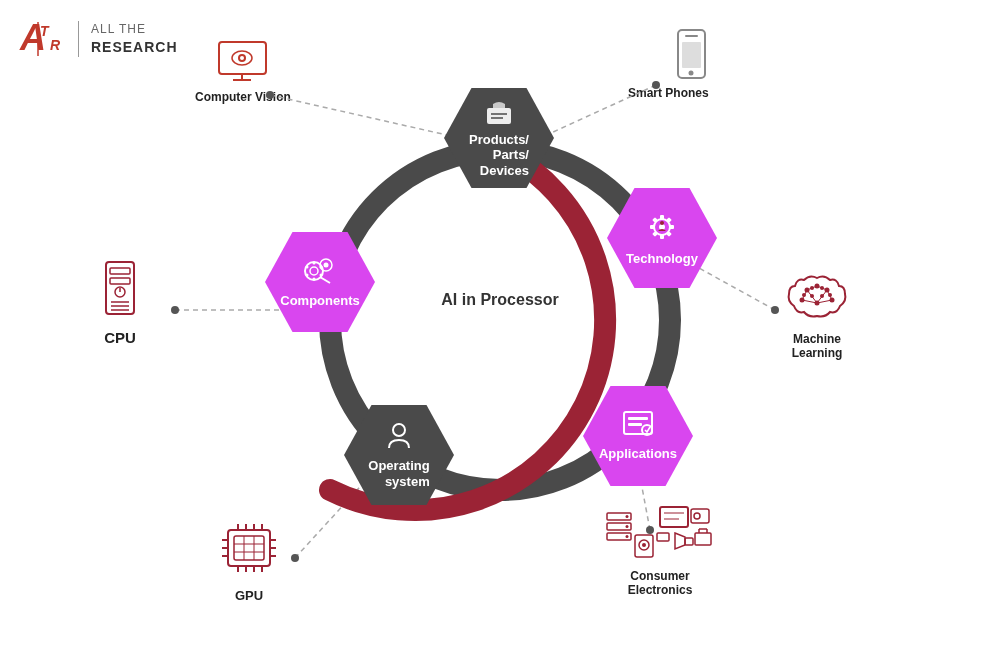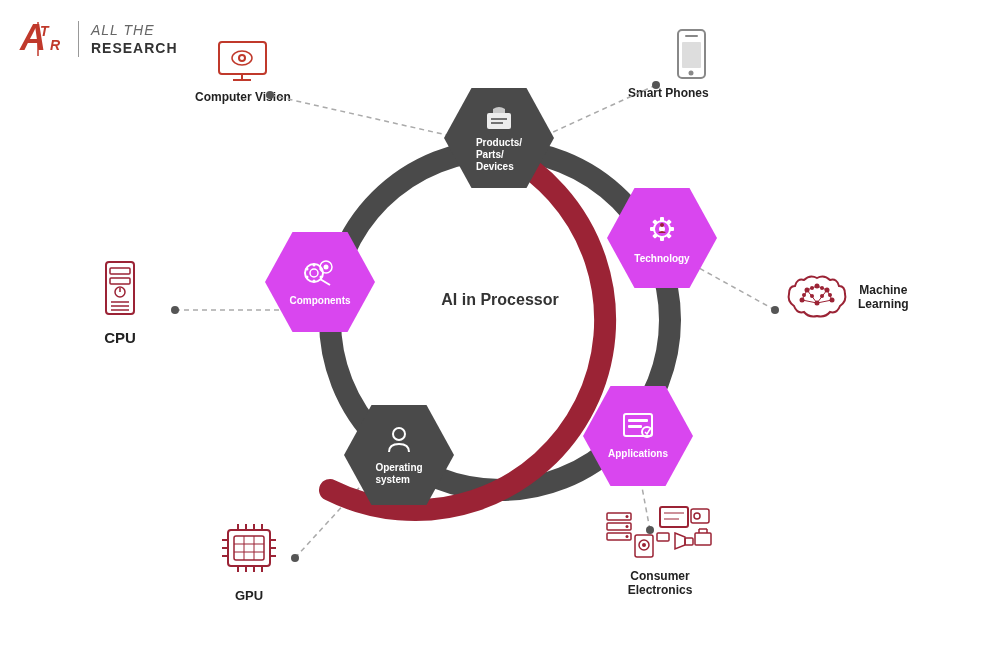--- a/index.html
+++ b/index.html
@@ -31,21 +31,21 @@
       background: #999;
       margin: 0 4px;
     }
     .logo-text {
       display: flex;
       flex-direction: column;
       font-size: 11px;
       color: #333;
       line-height: 1.3;
     }
-    .logo-text .all-the { font-size: 14px; color: #666; letter-spacing: 1px; font-style: italic; }
+    .logo-text .all-the { font-size: 12px; color: #666; letter-spacing: 1px; }
     .logo-text .research { font-size: 14px; font-weight: bold; color: #333; letter-spacing: 1px; }
 
     .hex-shape {
       display: flex;
       align-items: center;
       justify-content: center;
       clip-path: polygon(25% 0%, 75% 0%, 100% 50%, 75% 100%, 25% 100%, 0% 50%);
       width: 110px;
       height: 100px;
     }
@@ -55,24 +55,24 @@
 
     .hex-inner {
       display: flex;
       flex-direction: column;
       align-items: center;
       justify-content: center;
       gap: 4px;
     }
 
     .hex-label {
-      font-size: 10px;
+      font-size: 13px;
       color: white;
       font-weight: bold;
-      text-align: left;
+      text-align: right;
       line-height: 1.2;
       margin-top: 2px;
     }
   </style>
 </head>
 <body>
 
 <div class="logo-area">
   <svg class="logo-symbol" viewBox="0 0 48 42">
     <text x="2" y="32" font-size="36" font-weight="900" fill="#c0392b" font-style="italic" font-family="Arial">A</text>
@@ -220,21 +220,21 @@
 <div style="position:absolute;top:28px;left:628px;display:flex;flex-direction:column;align-items:flex-end;gap:6px;">
   <svg width="35" height="52" viewBox="0 0 35 52">
     <rect x="4" y="2" width="27" height="48" rx="4" fill="none" stroke="#888" stroke-width="2"></rect>
     <line x1="12" y1="8" x2="23" y2="8" stroke="#888" stroke-width="2" stroke-linecap="round"></line>
     <rect x="8" y="14" width="19" height="26" rx="1" fill="#ddd"></rect>
     <circle cx="17" cy="45" r="2.5" fill="#888"></circle>
   </svg>
   <div style="font-size:12px;font-weight:bold;color:#222;">Smart Phones</div>
 </div>
 
-<div style="position:absolute;top:268px;left:782px;display:flex;flex-direction:row;align-items:center;gap:6px;">
+<div style="position:absolute;top:268px;left:782px;display:flex;flex-direction:column;align-items:center;gap:6px;">
   <svg width="70" height="58" viewBox="0 0 70 58">
 
     <path d="M35 10 Q42 6 48 12 Q55 10 57 18 Q63 18 63 26 Q65 33 58 38 Q55 46 48 44 Q43 50 35 48 Q27 50 22 44 Q15 46 12 38 Q5 33 7 26 Q7 18 13 18 Q15 10 22 12 Q28 6 35 10Z" fill="none" stroke="#9b2335" stroke-width="2"></path>
 
     <circle cx="25" cy="22" r="2.5" fill="#9b2335"></circle>
     <circle cx="35" cy="18" r="2.5" fill="#9b2335"></circle>
     <circle cx="45" cy="22" r="2.5" fill="#9b2335"></circle>
     <circle cx="20" cy="32" r="2.5" fill="#9b2335"></circle>
     <circle cx="35" cy="35" r="2.5" fill="#9b2335"></circle>
     <circle cx="50" cy="32" r="2.5" fill="#9b2335"></circle>

